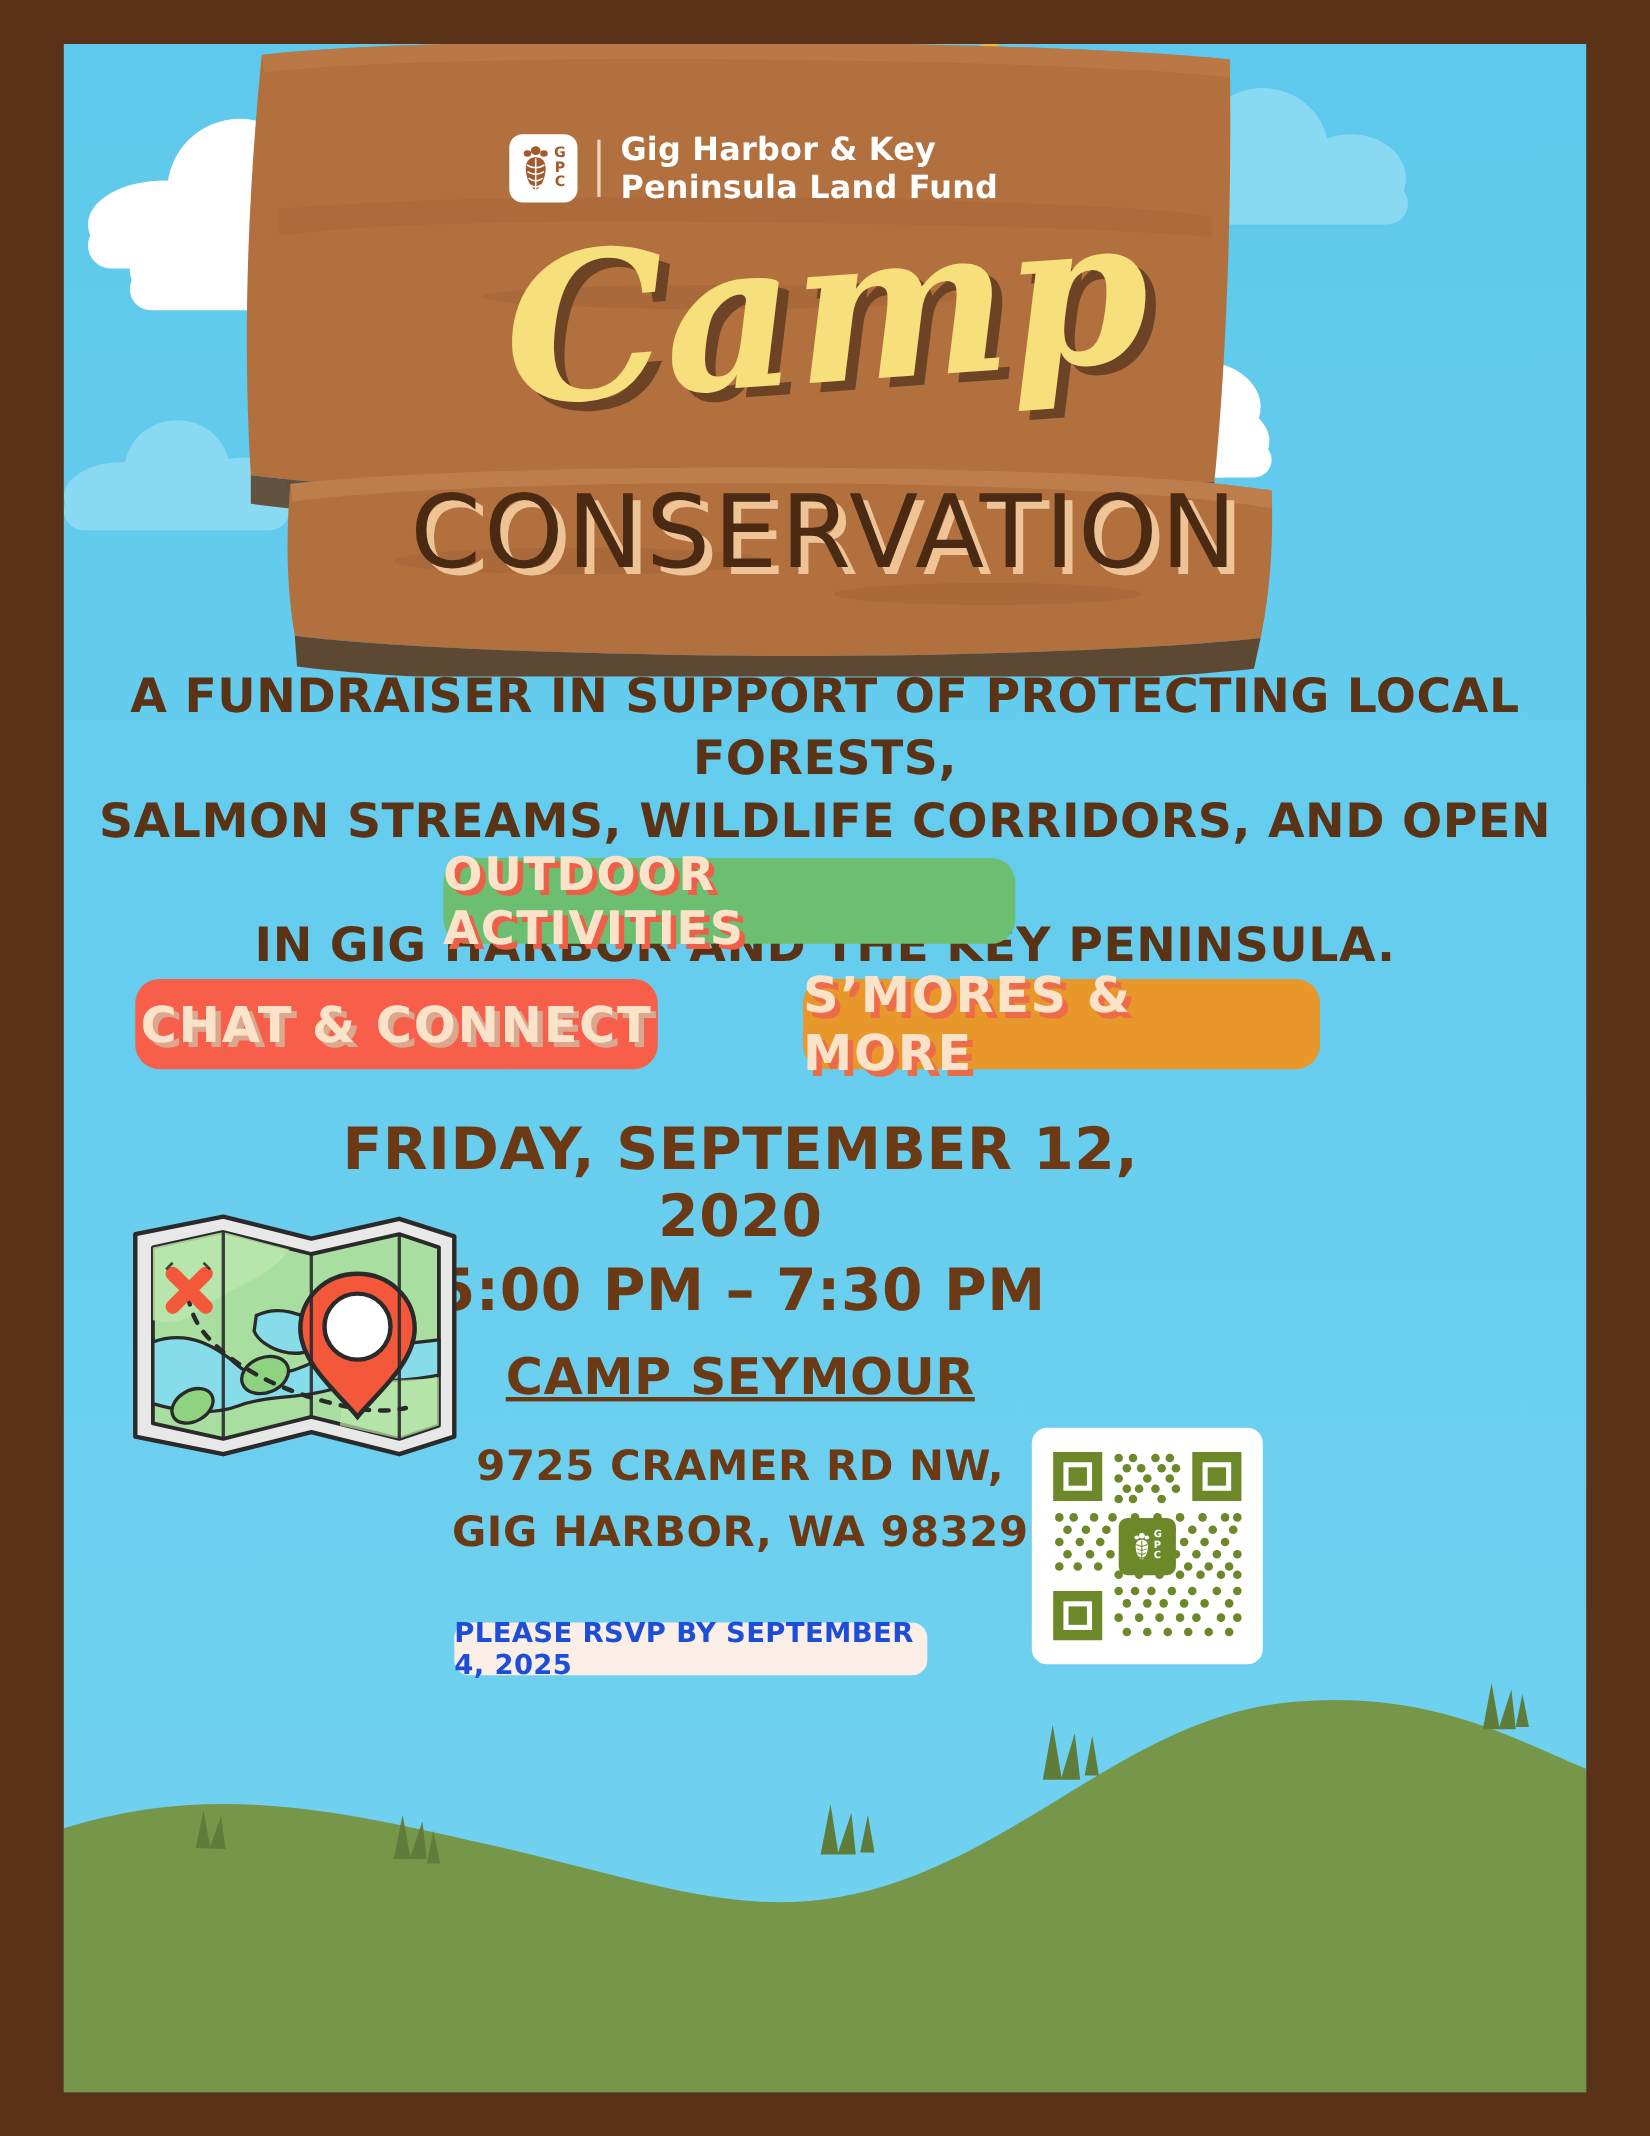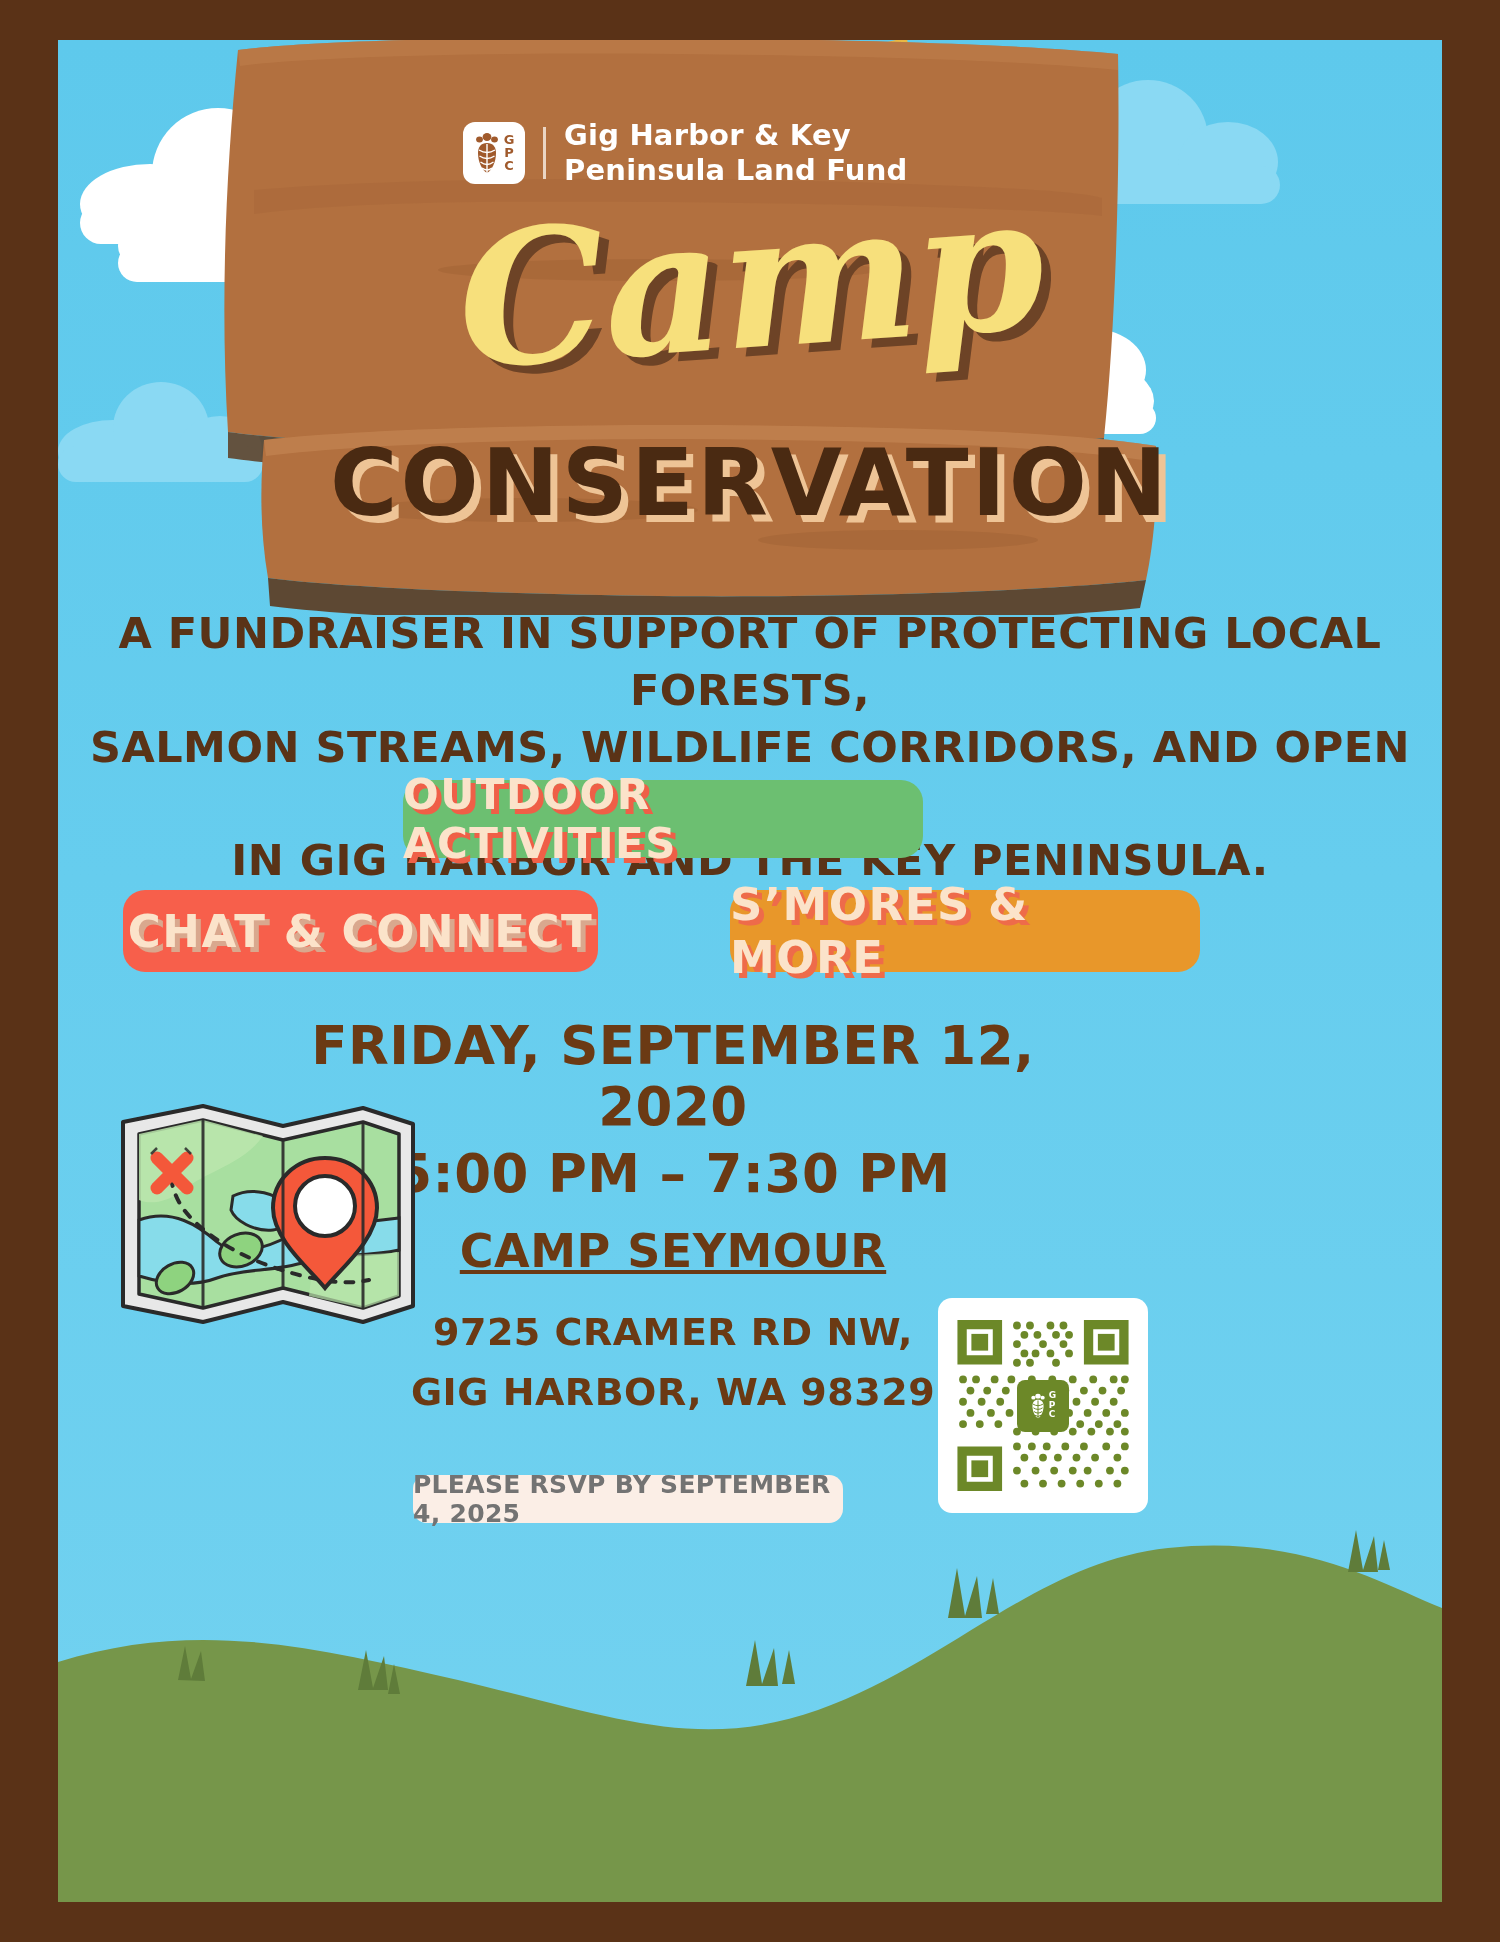--- a/index.html
+++ b/index.html
@@ -48,21 +48,21 @@
     letter-spacing: -2px;
     text-shadow: 9px 9px 0 #6d4326;
     transform: rotate(-4deg);
     line-height: 1;
   }
   .conservation {
     position: absolute; left: 0; top: 390px; width: 100%;
     text-align: center;
     font-family: "DejaVu Sans", sans-serif;
     font-size: 92px;
-    font-weight: 700;
+    font-weight: 400;
     letter-spacing: 3px;
     color: #4a2a12;
     text-shadow: 7px 7px 0 #eec496;
   }
   
   .fundraiser {
     position: absolute; left: 30px; top: 565px; width: 1324px;
     text-align: center;
     font-family: "DejaVu Sans", sans-serif;
     font-weight: 700;
@@ -127,21 +127,21 @@
   }
   
   .rsvp {
     position: absolute; left: 355px; top: 1435px;
     width: 430px; height: 48px;
     background: #fbeee6;
     border-radius: 14px;
     display: flex; align-items: center; justify-content: center;
     font-family: "DejaVu Sans", sans-serif;
     font-weight: 700; font-size: 25px; letter-spacing: 0.3px;
-    color: #737373;
+    color: #1d4ed8;
   }
   
   .qr-card {
     position: absolute; left: 880px; top: 1258px;
     width: 210px; height: 215px;
     background: #ffffff; border-radius: 14px;
     padding: 12px;
   }
   .qr-inner { position: relative; width: 100%; height: 100%; }
   .qr-logo {

